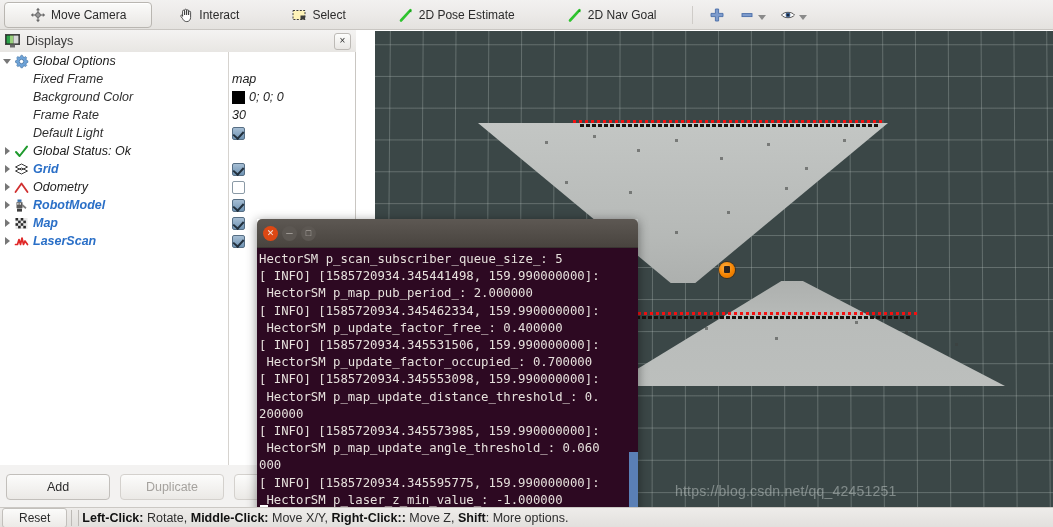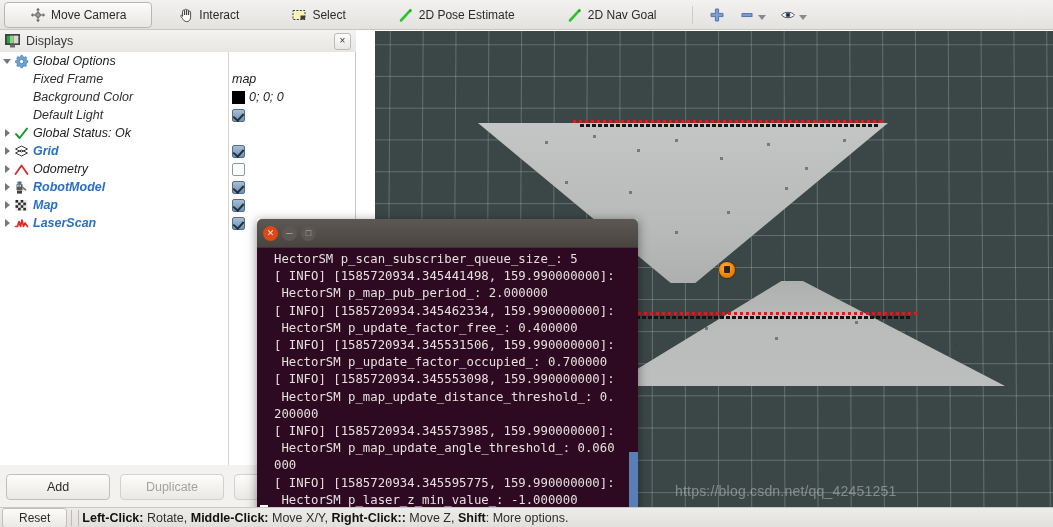--- a/index.html
+++ b/index.html
@@ -397,21 +397,21 @@
   }
   #term-body {
     position: relative;
     height: 270px;
     background: #2d0922;
     overflow: hidden;
     font-family: "DejaVu Sans Mono", "Liberation Mono", monospace;
     font-size: 12.3px;
     line-height: 17.2px;
     color: #e6e0dc;
-    padding: 3px 0 0 17px;
+    padding: 3px 0 0 2px;
     box-sizing: border-box;
   }
   .tline { white-space: pre; }
   #term-cursor {
     position: absolute;
     left: 3px; top: 257px;
     width: 8px; height: 15px;
     background: #ffffff;
   }
   #term-scroll {
@@ -595,20 +595,26 @@
     <div class="trow">
       <span class="arrow"></span>
       <span class="ticon"></span>
       <span class="tlabel prop">Background Color</span>
       <span class="tval">
         <span class="swatch"></span>
         <span>0; 0; 0</span>
       </span>
     </div>
 
+    <div class="trow">
+      <span class="arrow"></span>
+      <span class="ticon"></span>
+      <span class="tlabel prop">Frame Rate</span>
+      <span class="tval">30</span>
+    </div>
 
     <div class="trow">
       <span class="arrow"></span>
       <span class="ticon"></span>
       <span class="tlabel prop">Default Light</span>
       <span class="cbox on"></span>
     </div>
 
     <div class="trow">
       <span class="arrow closed"></span>

